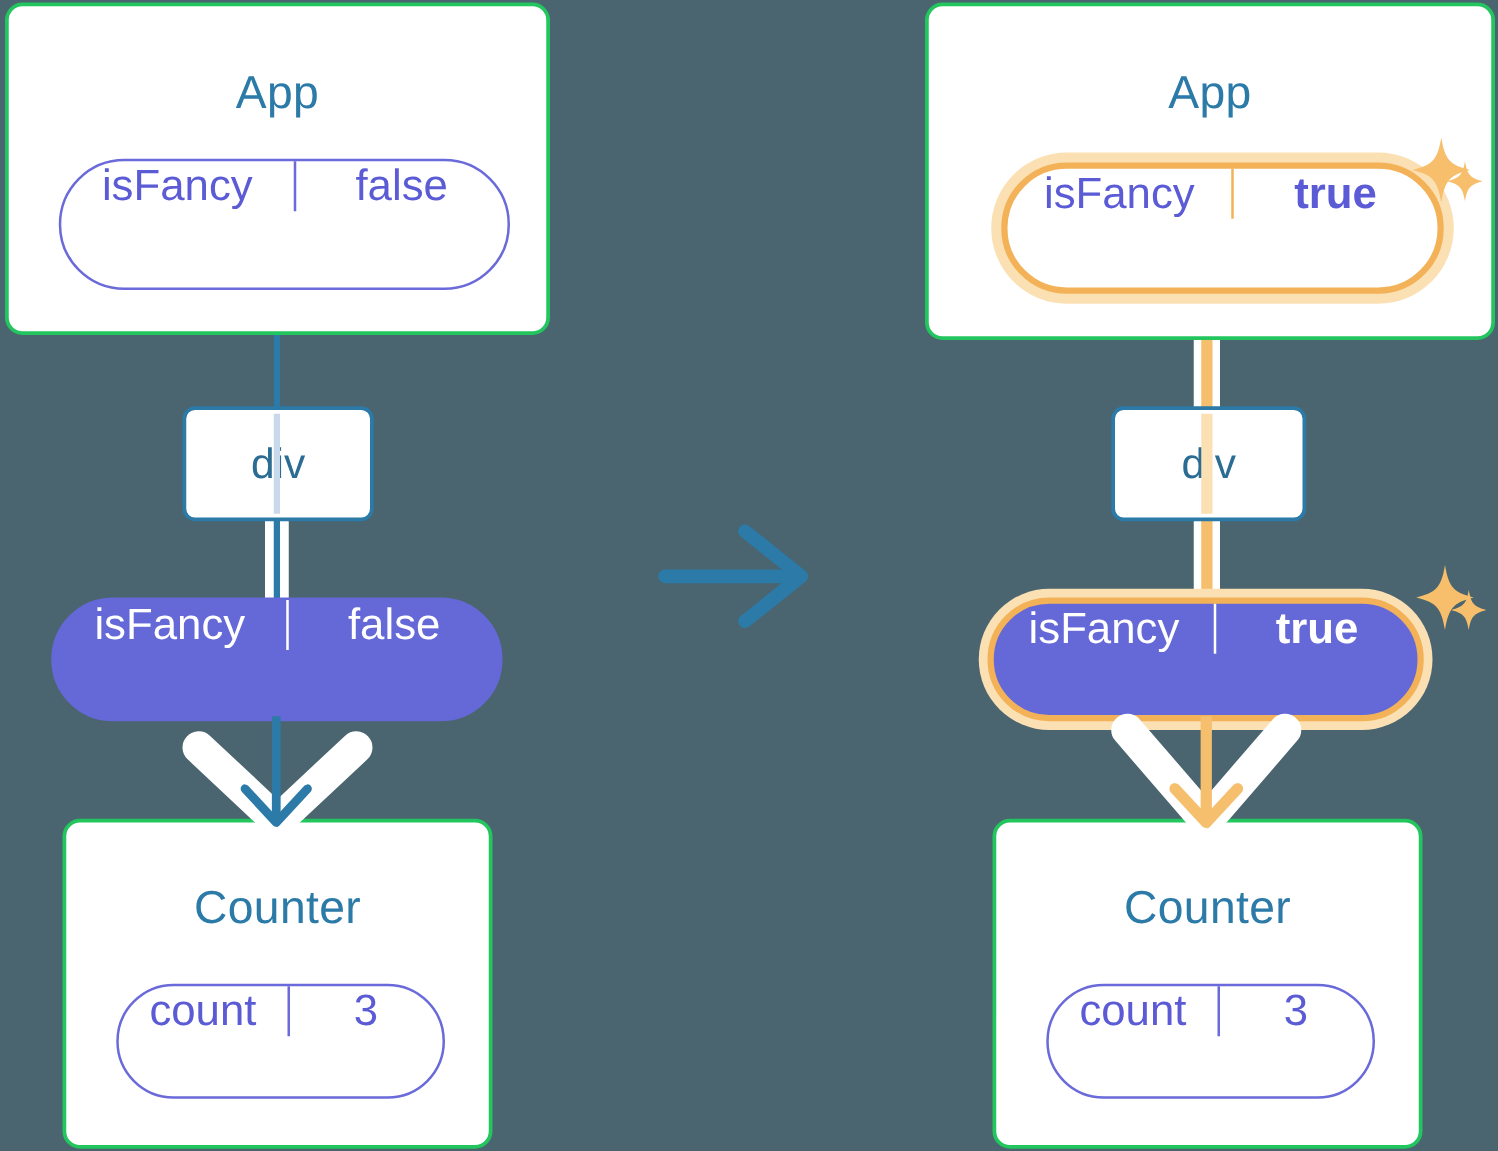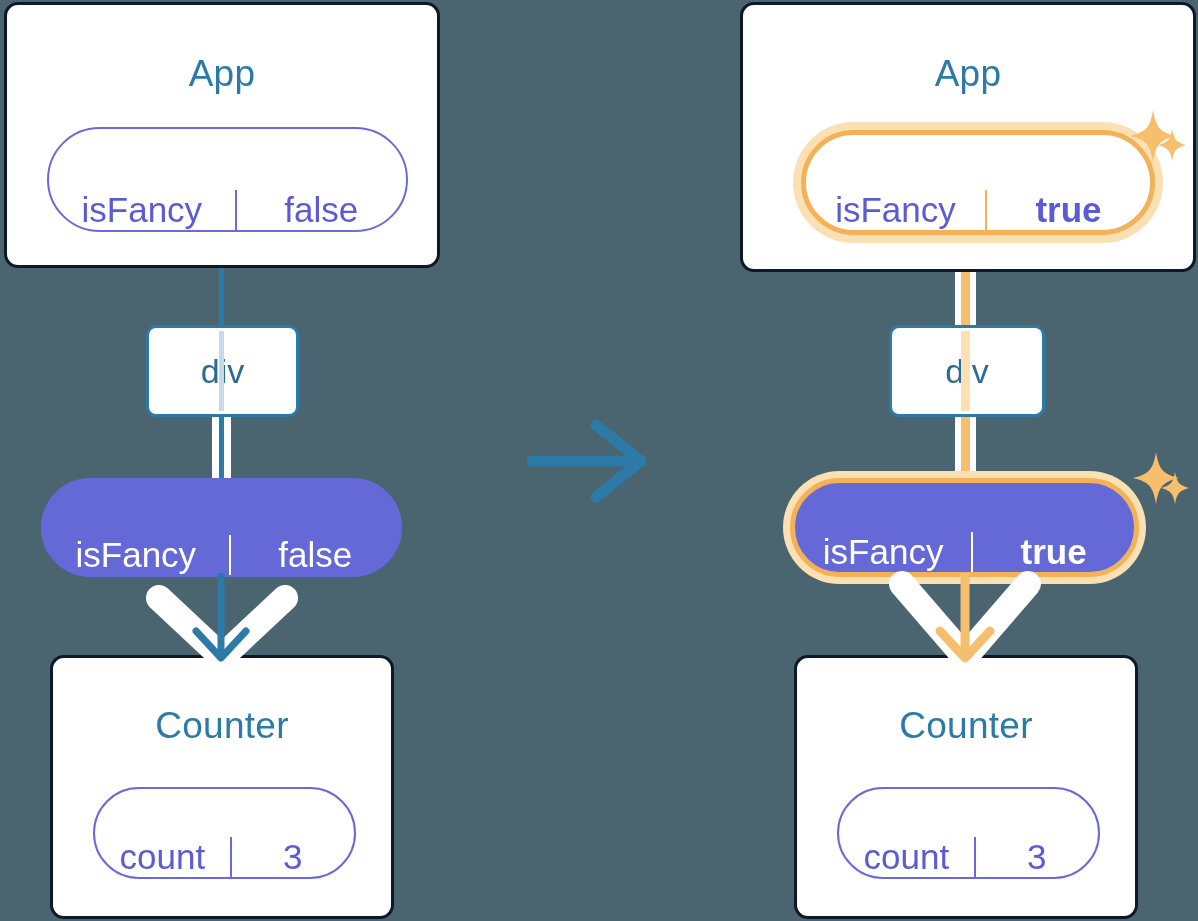--- a/index.html
+++ b/index.html
@@ -13,21 +13,21 @@
     height: 921px;
     background: #4A656F;
     overflow: hidden;
     font-family: "Liberation Sans", "DejaVu Sans", sans-serif;
   }
 
   
   .card {
     position: absolute;
     background: #FFFFFF;
-    border: 3px solid #0f172a;
+    border: 3px solid #22c55e;
     border-radius: 14px;
     box-sizing: border-box;
     z-index: 4;
   }
   .card-title {
     position: absolute;
     left: 0; right: 0;
     text-align: center;
     color: #2B7AA8;
     font-size: 37px;
@@ -47,21 +47,21 @@
     color: #2B6C93;
     font-size: 34px;
     z-index: 6;
   }
 
   
   .pill {
     position: absolute;
     box-sizing: border-box;
     display: flex;
-    align-items: flex-end;
+    align-items: flex-start;
     border-radius: 999px;
     z-index: 7;
   }
   .pill .seg {
     display: flex;
     align-items: center;
     justify-content: center;
     box-sizing: border-box;
     white-space: nowrap;
   }

